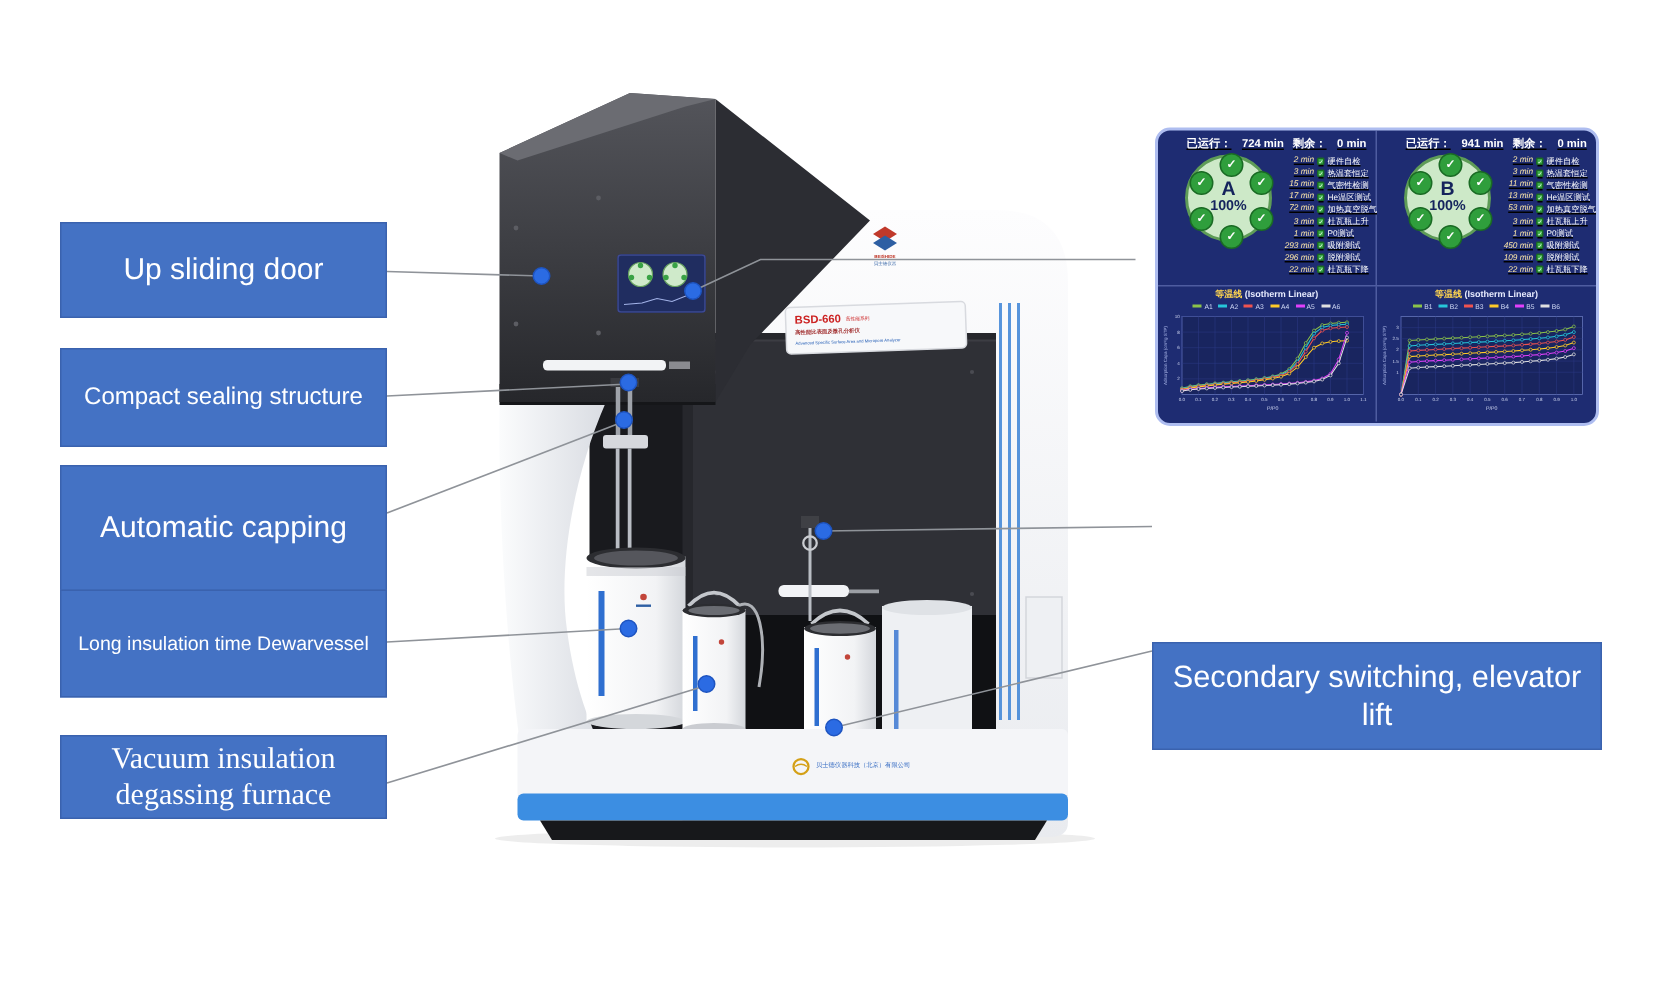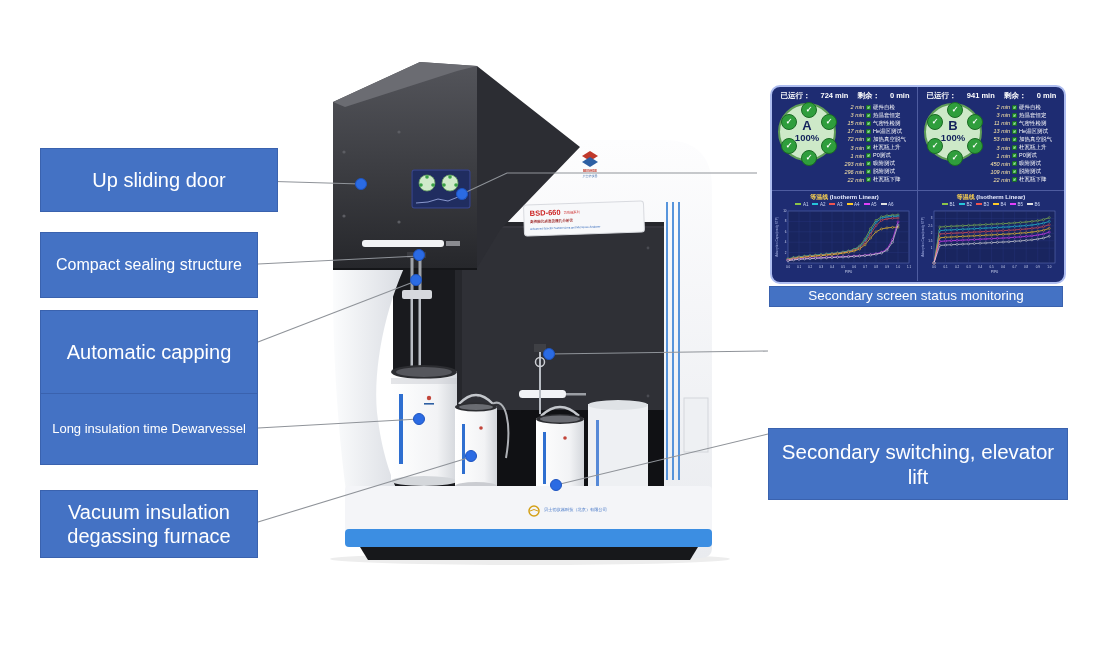--- a/index.html
+++ b/index.html
@@ -9,39 +9,39 @@
   }
   html,body{margin:0;padding:0;background:#fff;}
   .canvas{position:relative;width:1118px;height:662px;background:#fff;overflow:hidden;
           font-family:"Liberation Sans",sans-serif;}
   svg.machine{position:absolute;left:0;top:0;}
 
   
   .callout{position:absolute;background:var(--accent-blue);border:1px solid #3a62ae;
            color:#fff;display:flex;align-items:center;justify-content:center;
            text-align:center;line-height:1.22;box-sizing:border-box;}
-  .cl1{left:40px;top:148px;width:238px;height:64px;font-size:20px;}
+  .cl1{left:40px;top:148px;width:218px;height:64px;font-size:20px;}
   .cl2{left:40px;top:232px;width:218px;height:66px;font-size:16px;}
   .cl3{left:40px;top:310px;width:218px;height:84px;font-size:20px;}
   .cl4{left:40px;top:393px;width:218px;height:72px;font-size:13px;}
-  .cl5{left:40px;top:490px;width:218px;height:68px;font-size:20px;}
+  .cl5{left:40px;top:490px;width:218px;height:56px;font-size:20px;font-family:Liberation Serif, serif;}
   .cr1{left:769px;top:286px;width:294px;height:21px;font-size:13.5px;}
   .cr2{left:768px;top:322px;width:300px;height:73px;font-size:20.5px;}
   .cr3{left:768px;top:428px;width:300px;height:72px;font-size:20.5px;}
 
   
   .monitor{position:absolute;left:770px;top:85px;width:296px;height:199px;
            background:var(--panel-navy);border:2px solid #aebdf0;border-radius:10px;
            box-sizing:border-box;overflow:hidden;}
   .m-top{display:flex;height:103px;}
   .m-bottom{display:flex;height:90px;border-top:1px solid rgba(150,165,230,.4);}
   .half{width:50%;box-sizing:border-box;}
   .half.l{border-right:1px solid rgba(150,165,230,.4);}
 
-  .station{padding:3px 3px 0 4px;}
+  .station{padding:3px 3px 0 16px;text-decoration:underline;}
   .st-head{display:flex;justify-content:space-around;align-items:baseline;
            color:#fff;font-size:7.5px;font-weight:bold;margin:1px 0 2px 0;}
   .st-head .v{margin-left:1px;}
   .st-body{display:flex;}
   .ring{position:relative;width:58px;height:58px;border-radius:50%;flex:0 0 58px;
         background:var(--circle-green);border:2px solid #5E9C57;box-sizing:border-box;margin-left:2px;}
   .ring .letter{position:absolute;left:0;right:0;top:13px;text-align:center;
                 font-size:13px;font-weight:bold;color:#14235C;}
   .ring .pct{position:absolute;left:0;right:0;top:27px;text-align:center;
              font-size:9.5px;font-weight:bold;color:#14235C;}
@@ -252,23 +252,20 @@
       <span>Compact sealing structure</span>
     </div>
   <div class="callout cl3">
       <span>Automatic capping</span>
     </div>
   <div class="callout cl4">
       <span>Long insulation time Dewarvessel</span>
     </div>
   <div class="callout cl5">
       <span>Vacuum insulation degassing furnace</span>
-    </div>
-  <div class="callout cr1">
-      <span>Secondary screen status monitoring</span>
     </div>
   <div class="callout cr3">
       <span>Secondary switching, elevator lift</span>
     </div>
 
   <div class="monitor">
     <div class="m-top">
 
       <div class="half l station">
         <div class="st-head">

